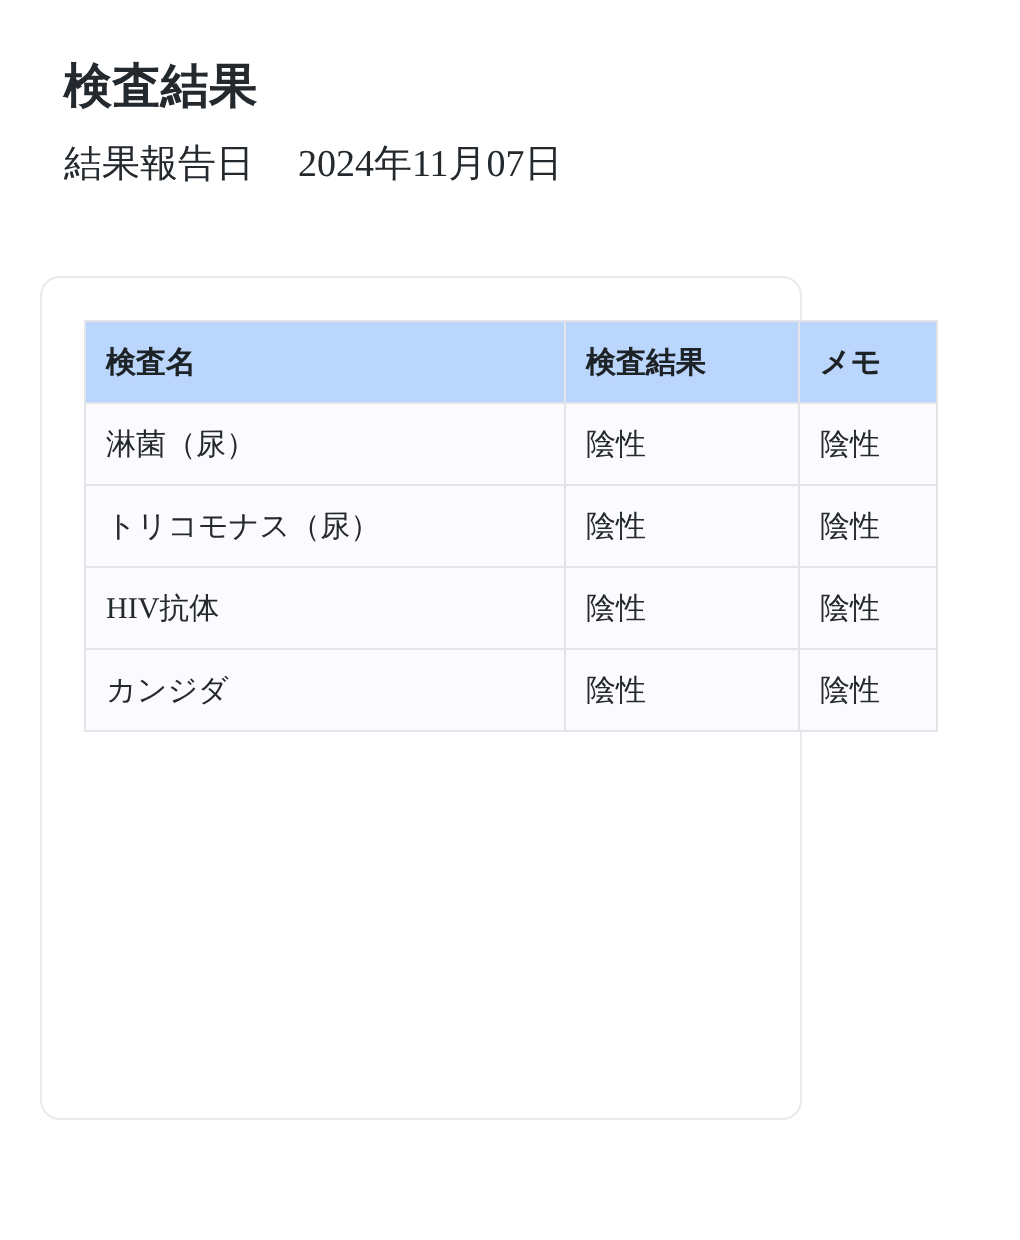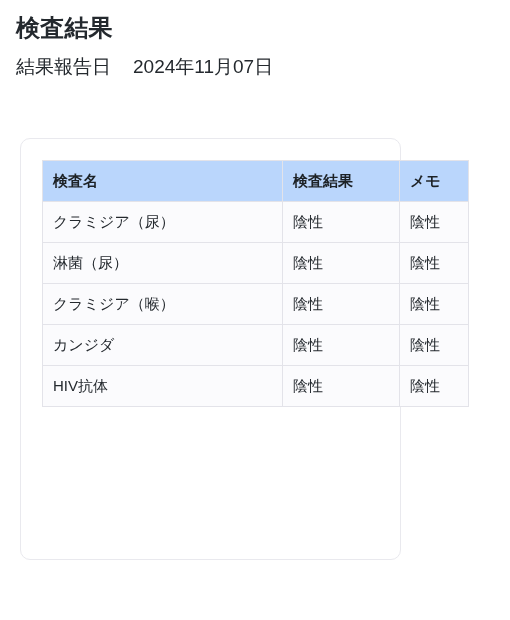--- a/index.html
+++ b/index.html
@@ -13,21 +13,22 @@
     font-family: "Liberation Sans", "DejaVu Sans", sans-serif;
     color: #24292e;
     overflow: hidden;
   }
 
   .page {
     position: relative;
     width: 510px;
     height: 620px;
     box-sizing: border-box;
-    padding: 0;
+    padding: 16px;
+    font-family: Liberation Serif, serif;
   }
 
   
   .heading-block {
     padding: 12px 0 0 16px;
   }
 
   .page-title {
     font-size: 24px;
     font-weight: bold;
@@ -131,41 +132,36 @@
       </colgroup>
       <thead>
         <tr>
           <th>検査名</th>
           <th>検査結果</th>
           <th>メモ</th>
         </tr>
       </thead>
       <tbody>
         <tr>
-          <td>クラミジア（尿）</td>
-          <td>陰性</td>
-          <td>陰性</td>
-        </tr>
-        <tr>
           <td>淋菌（尿）</td>
           <td>陰性</td>
           <td>陰性</td>
         </tr>
         <tr>
-          <td>クラミジア（喉）</td>
+          <td>トリコモナス（尿）</td>
+          <td>陰性</td>
+          <td>陰性</td>
+        </tr>
+        <tr>
+          <td>HIV抗体</td>
           <td>陰性</td>
           <td>陰性</td>
         </tr>
         <tr>
           <td>カンジダ</td>
-          <td>陰性</td>
-          <td>陰性</td>
-        </tr>
-        <tr>
-          <td>HIV抗体</td>
           <td>陰性</td>
           <td>陰性</td>
         </tr>
       </tbody>
     </table>
   </div>
 
 </div>
 
 </body></html>

